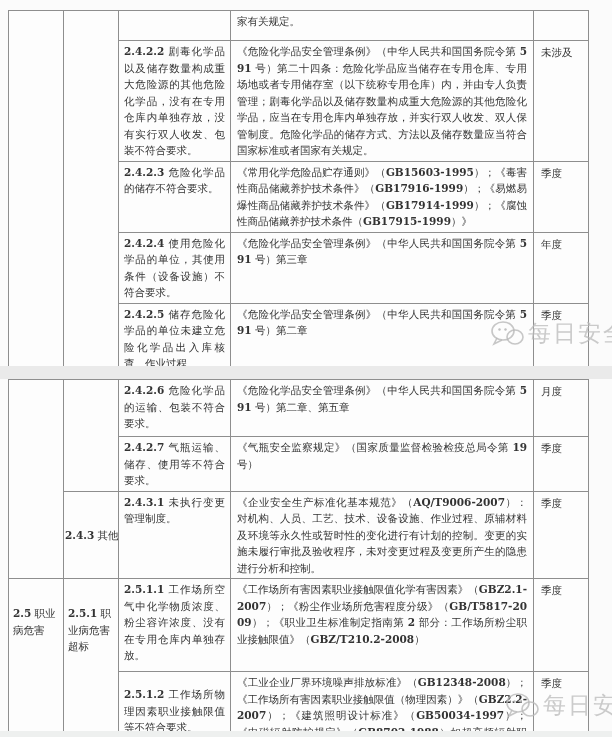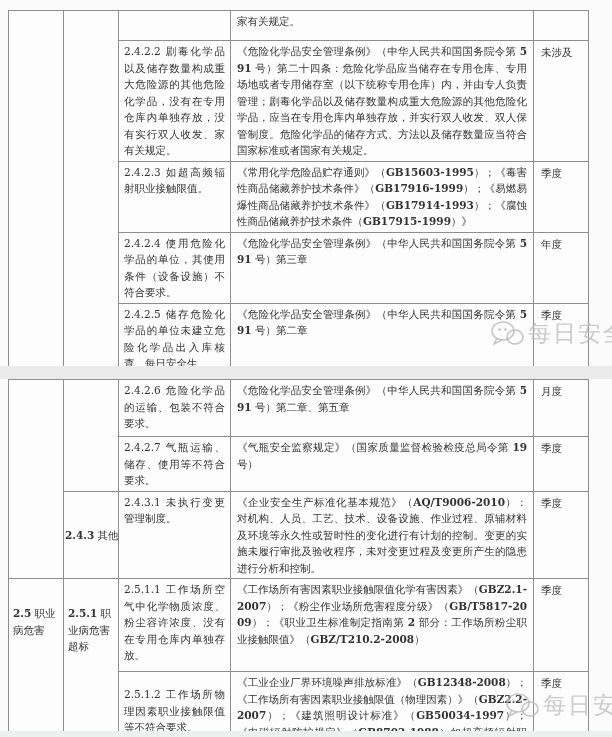--- a/index.html
+++ b/index.html
@@ -24,21 +24,21 @@
     vertical-align:top;
     font-size:10.5px;
     line-height:16.5px;
     padding:2px 5px;
     word-break:break-all;
     overflow:hidden;
   }
   td.colC,td.colD{text-align:justify;}
   td.colD{padding:2px 6px;}
   td.colE{padding:3px 4px 3px 7px;}
-  .no{font-weight:normal;}
+  .no{font-weight:bold;}
   b{font-weight:bold;}
   td.cat{padding:2px 1px;text-align:center;}
   td.cat-mid{vertical-align:middle;white-space:nowrap;}
   td.cat-top{vertical-align:top;padding-top:26px;text-align:left;padding-left:4px;padding-right:2px;}
   .gap-band{
     position:absolute;left:0;top:366px;width:612px;height:13px;
     background:#eaeaea;
   }
   .bottom-strip{
     position:absolute;left:0;bottom:0;width:612px;height:6px;
@@ -67,36 +67,36 @@
   </colgroup>
   <tbody>
       <tr style="height:30px">
     <td class="cat" rowspan="5"></td>
     <td class="cat" rowspan="5"></td>
     <td class="colC"></td>
     <td class="colD">家有关规定。</td>
     <td class="colE"></td>
   </tr>
   <tr style="height:120px">
-    <td class="colC"><span class="no">2.4.2.2</span> <span>剧毒化学品以及储存数量构成重大危险源的其他危险化学品，没有在专用仓库内单独存放，没有实行双人收发、家有关规定。</span></td>
+    <td class="colC"><span class="no">2.4.2.2</span> <span>剧毒化学品以及储存数量构成重大危险源的其他危险化学品，没有在专用仓库内单独存放，没有实行双人收发、包装不符合要求。</span></td>
     <td class="colD">《危险化学品安全管理条例》（中华人民共和国国务院令第 <b>591</b> 号）第二十四条：危险化学品应当储存在专用仓库、专用场地或者专用储存室（以下统称专用仓库）内，并由专人负责管理；剧毒化学品以及储存数量构成重大危险源的其他危险化学品，应当在专用仓库内单独存放，并实行双人收发、双人保管制度。危险化学品的储存方式、方法以及储存数量应当符合国家标准或者国家有关规定。</td>
     <td class="colE">未涉及</td>
   </tr>
   <tr style="height:69px">
-    <td class="colC"><span class="no">2.4.2.3</span> <span>如超高频辐射职业接触限值。</span></td>
-    <td class="colD">《常用化学危险品贮存通则》（<b>GB15603-1995</b>）；《毒害性商品储藏养护技术条件》（<b>GB17916-1999</b>）；《易燃易爆性商品储藏养护技术条件》（<b>GB17914-1993</b>）；《腐蚀性商品储藏养护技术条件（<b>GB17915-1999</b>）》</td>
+    <td class="colC"><span class="no">2.4.2.3</span> <span>危险化学品的储存不符合要求。</span></td>
+    <td class="colD">《常用化学危险品贮存通则》（<b>GB15603-1995</b>）；《毒害性商品储藏养护技术条件》（<b>GB17916-1999</b>）；《易燃易爆性商品储藏养护技术条件》（<b>GB17914-1999</b>）；《腐蚀性商品储藏养护技术条件（<b>GB17915-1999</b>）》</td>
     <td class="colE">季度</td>
   </tr>
   <tr style="height:67px">
     <td class="colC"><span class="no">2.4.2.4</span> <span>使用危险化学品的单位，其使用条件（设备设施）不符合要求。</span></td>
     <td class="colD">《危险化学品安全管理条例》（中华人民共和国国务院令第 <b>591</b> 号）第三章</td>
     <td class="colE">年度</td>
   </tr>
   <tr style="height:76px">
-    <td class="colC"><span class="no">2.4.2.5</span> <span>储存危险化学品的单位未建立危险化学品出入库核查、每日安全生。</span></td>
+    <td class="colC"><span class="no">2.4.2.5</span> <span>储存危险化学品的单位未建立危险化学品出入库核查、作业过程。</span></td>
     <td class="colD">《危险化学品安全管理条例》（中华人民共和国国务院令第 <b>591</b> 号）第二章</td>
     <td class="colE">季度</td>
   </tr>
 </tbody>
   </table>
 
 <div class="gap-band"></div>
 
 <table class="doc-table" style="top:379px">
   <colgroup>
@@ -115,21 +115,21 @@
     <td class="colE">月度</td>
   </tr>
   <tr style="height:48px">
     <td class="colC"><span class="no">2.4.2.7</span> <span>气瓶运输、储存、使用等不符合要求。</span></td>
     <td class="colD">《气瓶安全监察规定》（国家质量监督检验检疫总局令第 <b>19</b> 号）</td>
     <td class="colE">季度</td>
   </tr>
   <tr style="height:70px">
     <td class="cat cat-mid"><b>2.4.3</b> 其他</td>
     <td class="colC"><span class="no">2.4.3.1</span> <span>未执行变更管理制度。</span></td>
-    <td class="colD">《企业安全生产标准化基本规范》（<b>AQ/T9006-2010</b>）：对机构、人员、工艺、技术、设备设施、作业过程、原辅材料及环境等永久性或暂时性的变化进行有计划的控制。变更的实施未履行审批及验收程序，未对变更过程及变更所产生的隐患进行分析和控制。</td>
+    <td class="colD">《企业安全生产标准化基本规范》（<b>AQ/T9006-2007</b>）：对机构、人员、工艺、技术、设备设施、作业过程、原辅材料及环境等永久性或暂时性的变化进行有计划的控制。变更的实施未履行审批及验收程序，未对变更过程及变更所产生的隐患进行分析和控制。</td>
     <td class="colE">季度</td>
   </tr>
   <tr style="height:93px">
     <td class="cat cat-top" rowspan="2"><b>2.5</b> 职业病危害</td>
     <td class="cat cat-top" rowspan="2"><b>2.5.1</b> 职业病危害超标</td>
     <td class="colC"><span class="no">2.5.1.1</span> <span>工作场所空气中化学物质浓度、粉尘容许浓度、没有在专用仓库内单独存放。</span></td>
     <td class="colD">《工作场所有害因素职业接触限值化学有害因素》（<b>GBZ2.1-2007</b>）；《粉尘作业场所危害程度分级》（<b>GB/T5817-2009</b>）；《职业卫生标准制定指南第 <b>2</b> 部分：工作场所粉尘职业接触限值》（<b>GBZ/T210.2-2008</b>）</td>
     <td class="colE">季度</td>
   </tr>
   <tr style="height:115px">

